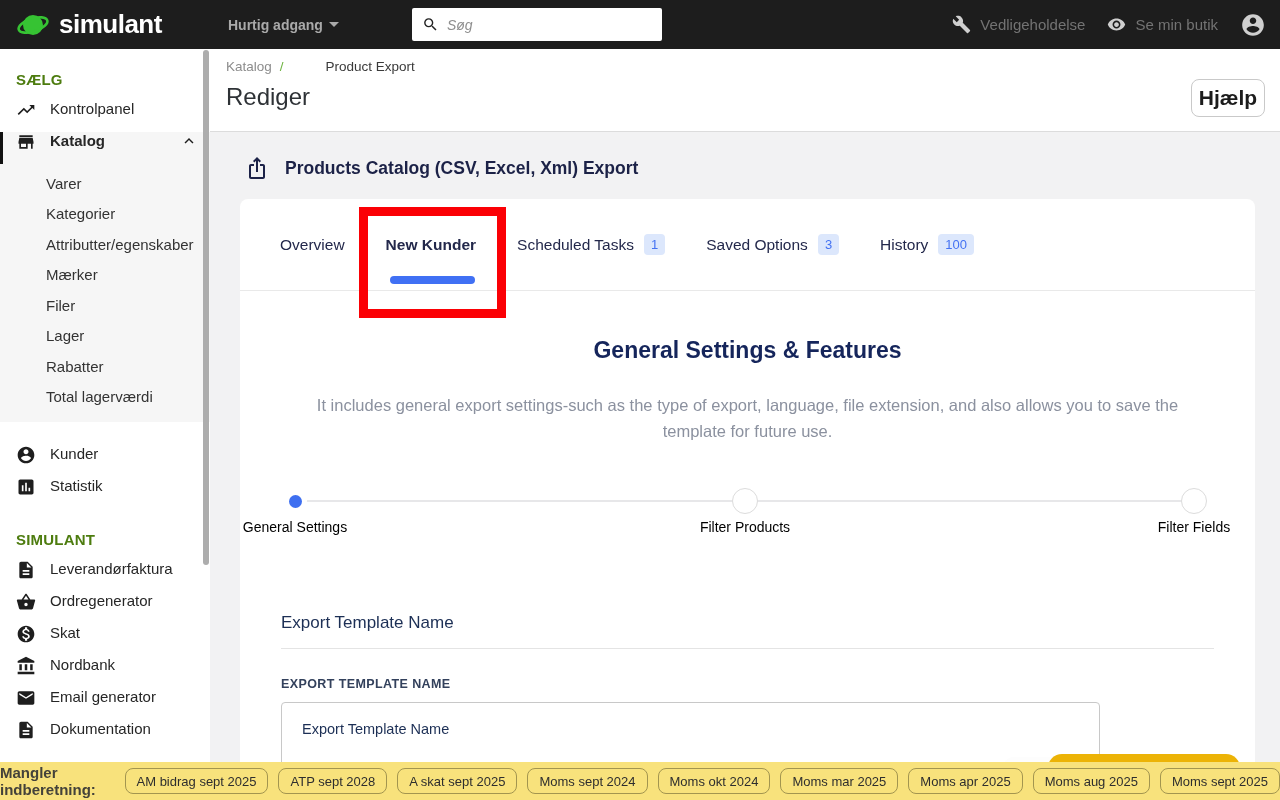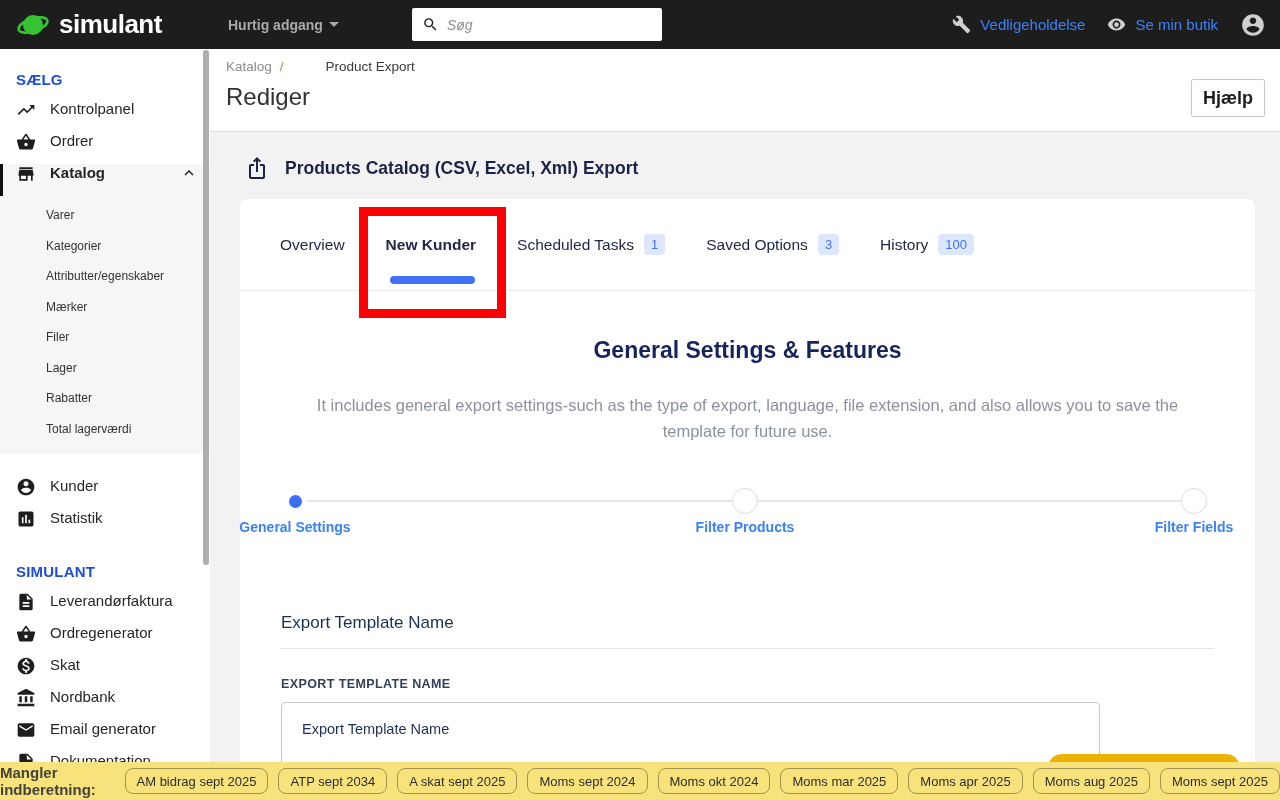--- a/index.html
+++ b/index.html
@@ -9,48 +9,48 @@
   
   .topbar { height: 49px; background: #1d1d1d; display: flex; align-items: center; position: relative; z-index: 30; }
   .brand { display: flex; align-items: center; gap: 9px; padding-left: 16px; width: 212px; }
   .brand-logo { width: 34px; height: 34px; }
   .brand-name { color: #fff; font-size: 26px; font-weight: bold; letter-spacing: -0.5px; }
   .quick-access { color: #a9a9a9; font-size: 14px; font-weight: bold; display: flex; align-items: center; gap: 6px; margin-left: 16px; cursor: pointer; }
   .caret-down { width: 0; height: 0; border-left: 5px solid transparent; border-right: 5px solid transparent; border-top: 5px solid #a9a9a9; }
   .search-box { margin-left: 73px; width: 250px; height: 33px; background: #fff; border-radius: 2px; display: flex; align-items: center; padding: 0 10px; gap: 8px; }
   .search-box input { border: none; outline: none; flex: 1; font-size: 14px; font-style: italic; color: #444; font-family: "Liberation Sans", sans-serif; }
   .search-box input::placeholder { color: #8e8e8e; font-style: italic; }
-  .topbar-right { margin-left: auto; display: flex; align-items: center; gap: 22px; padding-right: 14px; color: #3b82f6; font-size: 15px; }
+  .topbar-right { margin-left: auto; display: flex; align-items: center; gap: 22px; padding-right: 14px; color: #737373; font-size: 15px; }
   .topbar-link { display: flex; align-items: center; gap: 9px; cursor: pointer; }
   .topbar-icon { width: 19px; height: 19px; fill: #cfcfcf; }
   .avatar-icon { width: 26px; height: 26px; fill: #cfcfcf; }
 
   
   .shell { display: flex; height: 751px; }
 
   
   .sidebar { width: 210px; background: #fff; position: relative; flex-shrink: 0; }
   .side-scrollbar { position: absolute; top: 1px; right: 1px; width: 6px; height: 515px; background: #adadad; border-radius: 3px; z-index: 5; }
-  .side-section-label { padding: 22px 16px 12px; font-size: 15px; font-weight: bold; color: #1d4ed8; letter-spacing: 0.2px; }
+  .side-section-label { padding: 22px 16px 12px; font-size: 15px; font-weight: bold; color: #4d7c0f; letter-spacing: 0.2px; }
   .side-item { height: 32px; display: flex; align-items: flex-start; gap: 14px; padding-left: 16px; font-size: 15px; color: #262626; cursor: pointer; }
   .side-item .mi { width: 20px; height: 20px; fill: #1e1e1e; flex-shrink: 0; }
   .side-item.active { background: #f6f6f6; border-left: 3px solid #111; padding-left: 13px; font-weight: bold; }
   .side-item.active .chev { margin-left: auto; margin-right: 12px; width: 18px; height: 18px; fill: #1e1e1e; }
   .submenu { background: #f6f6f6; padding: 4px 0 10px; }
-  .side-subitem { height: 30.5px; display: flex; align-items: center; padding-left: 46px; font-size: 12px; color: #333; cursor: pointer; }
+  .side-subitem { height: 30.5px; display: flex; align-items: center; padding-left: 46px; font-size: 15px; color: #333; cursor: pointer; }
 
   
   .main { flex: 1; display: flex; flex-direction: column; min-width: 0; }
   .main-header { background: #fff; height: 83px; border-bottom: 1px solid #dcdcdc; position: relative; padding: 10px 0 0 16px; }
   .breadcrumb { font-size: 13.5px; display: flex; gap: 8px; align-items: center; }
   .crumb-muted { color: #8c8c8c; cursor: pointer; }
   .crumb-sep { color: #6cb33f; }
   .crumb-current { color: #3a3a3a; padding-left: 34px; }
   .page-title { font-size: 24px; color: #2e3236; font-weight: 500; margin-top: 9px; }
-  .help-btn { position: absolute; right: 15px; top: 30px; width: 74px; height: 38px; background: #fff; border: 1px solid #c9c9c9; border-radius: 2px; font-size: 18px; font-weight: bold; color: #1c1c1c; font-family: "Liberation Sans", sans-serif; cursor: pointer; }
+  .help-btn { position: absolute; right: 15px; top: 30px; width: 74px; height: 38px; background: #fff; border: 1px solid #c9c9c9; border-radius: 8px; font-size: 21px; font-weight: bold; color: #1c1c1c; font-family: "Liberation Sans", sans-serif; cursor: pointer; }
   .main-body { flex: 1; background: #f2f2f3; padding: 0 25px 0 30px; position: relative; }
   .module-header { display: flex; align-items: center; gap: 16px; padding: 24px 0 19px 5px; }
   .module-header .mi { width: 24px; height: 24px; fill: #1c2247; }
   .module-title { font-size: 17.5px; font-weight: 600; color: #1c2247; }
 
   
   .card { background: #fff; border-radius: 8px 8px 0 0; min-height: 560px; position: relative; }
   .tabs { display: flex; gap: 41px; height: 92px; padding-left: 40px; border-bottom: 1px solid #e9e9e9; }
   .tab { font-size: 15.5px; color: #23284b; display: flex; align-items: center; gap: 10px; cursor: pointer; }
   .tab.active { font-weight: bold; }
@@ -59,21 +59,21 @@
 
   .section-heading { margin-top: 46px; text-align: center; font-size: 23px; font-weight: bold; color: #15255b; }
   .section-desc { margin: 29px auto 0; max-width: 880px; text-align: center; font-size: 16.5px; line-height: 1.55; color: #8b919f; }
 
   .stepper { position: relative; height: 72px; margin-top: 45px; }
   .step-line { position: absolute; left: 55px; right: 61px; top: 11px; height: 2px; background: #e7e7e9; }
   .step-circle { position: absolute; top: 12px; transform: translate(-50%, -50%); }
   .step-circle.upcoming { width: 26px; height: 26px; border-radius: 50%; background: #fff; border: 1.5px solid #dcdcdc; }
   .step-circle.active { width: 24px; height: 24px; border-radius: 50%; background: #fff; display: flex; align-items: center; justify-content: center; }
   .step-circle.active::after { content: ""; width: 13px; height: 13px; border-radius: 50%; background: #3e6ff0; display: block; }
-  .step-label { position: absolute; top: 30px; transform: translateX(-50%); font-size: 14px; font-weight: bold; color: #3b82f6; white-space: nowrap; }
+  .step-label { position: absolute; top: 30px; transform: translateX(-50%); font-size: 14px; font-weight: normal; color: #000000; white-space: nowrap; }
 
   .form-section { margin-top: 52px; padding: 0 41px; }
   .form-title { font-size: 17px; font-weight: normal; color: #1c2f55; }
   .form-divider { height: 1px; background: #e4e4e4; margin-top: 15px; width: 933px; }
   .field-label { margin-top: 28px; font-size: 12.5px; font-weight: bold; letter-spacing: 0.4px; color: #33415c; }
   .text-input { margin-top: 11px; width: 819px; height: 70px; border: 1px solid #c8c8c8; border-radius: 4px; padding: 0 20px 16px; font-size: 14.5px; color: #1c2f55; font-family: "Liberation Sans", sans-serif; outline: none; background: #fff; }
 
   
   .cutoff-secondary { position: absolute; left: 1002px; top: 757px; width: 58px; height: 43px; background: #fdfdfd; border-radius: 12px 12px 0 0; z-index: 20; }
   .cutoff-primary { position: absolute; left: 1048px; top: 754px; width: 192px; height: 46px; background: #ecb306; border-radius: 14px 14px 0 0; z-index: 21; }
@@ -131,26 +131,20 @@
   <div class="sidebar">
     <div class="side-scrollbar"></div>
 
     <div class="side-section-label">SÆLG</div>
 
     <div class="side-item">
       <svg class="mi" viewBox="0 0 24 24">
           <path d="M16 6l2.29 2.29-4.88 4.88-4-4L2 16.59 3.41 18l6-6 4 4 6.3-6.29L22 12V6z"></path>
         </svg>
       <span>Kontrolpanel</span>
-    </div>
-    <div class="side-item">
-      <svg class="mi" viewBox="0 0 24 24">
-          <path d="M17.21 9l-4.38-6.56c-.19-.28-.51-.42-.83-.42-.32 0-.64.14-.83.43L6.79 9H2c-.55 0-1 .45-1 1 0 .09.01.18.04.27l2.54 9.27c.23.84 1 1.46 1.92 1.46h13c.92 0 1.69-.62 1.93-1.46l2.54-9.27L23 10c0-.55-.45-1-1-1h-4.79zM9 9l3-4.4L15 9H9zm3 8c-1.1 0-2-.9-2-2s.9-2 2-2 2 .9 2 2-.9 2-2 2z"></path>
-        </svg>
-      <span>Ordrer</span>
     </div>
     <div class="side-item active">
       <svg class="mi" viewBox="0 0 24 24">
           <path d="M20 4H4v2h16V4zm1 10v-2l-1-5H4l-1 5v2h1v6h10v-6h4v6h2v-6h1zm-9 4H6v-4h6v4z"></path>
         </svg>
       <span>Katalog</span>
       <svg class="chev" viewBox="0 0 24 24">
           <path d="M12 8l-6 6 1.41 1.41L12 10.83l4.59 4.58L18 14z"></path>
         </svg>
     </div>
@@ -284,21 +278,21 @@
     </div>
   </div>
 </div>
 
 <div class="cutoff-secondary"></div>
 <div class="cutoff-primary"></div>
 
 <div class="notice-bar">
   <span class="notice-label">Mangler indberetning:</span>
   <button class="notice-pill">AM bidrag sept 2025</button>
-  <button class="notice-pill">ATP sept 2034</button>
+  <button class="notice-pill">ATP sept 2028</button>
   <button class="notice-pill">A skat sept 2025</button>
   <button class="notice-pill">Moms sept 2024</button>
   <button class="notice-pill">Moms okt 2024</button>
   <button class="notice-pill">Moms mar 2025</button>
   <button class="notice-pill">Moms apr 2025</button>
   <button class="notice-pill">Moms aug 2025</button>
   <button class="notice-pill">Moms sept 2025</button>
 </div>
 
 <div class="annotation-box"></div>

